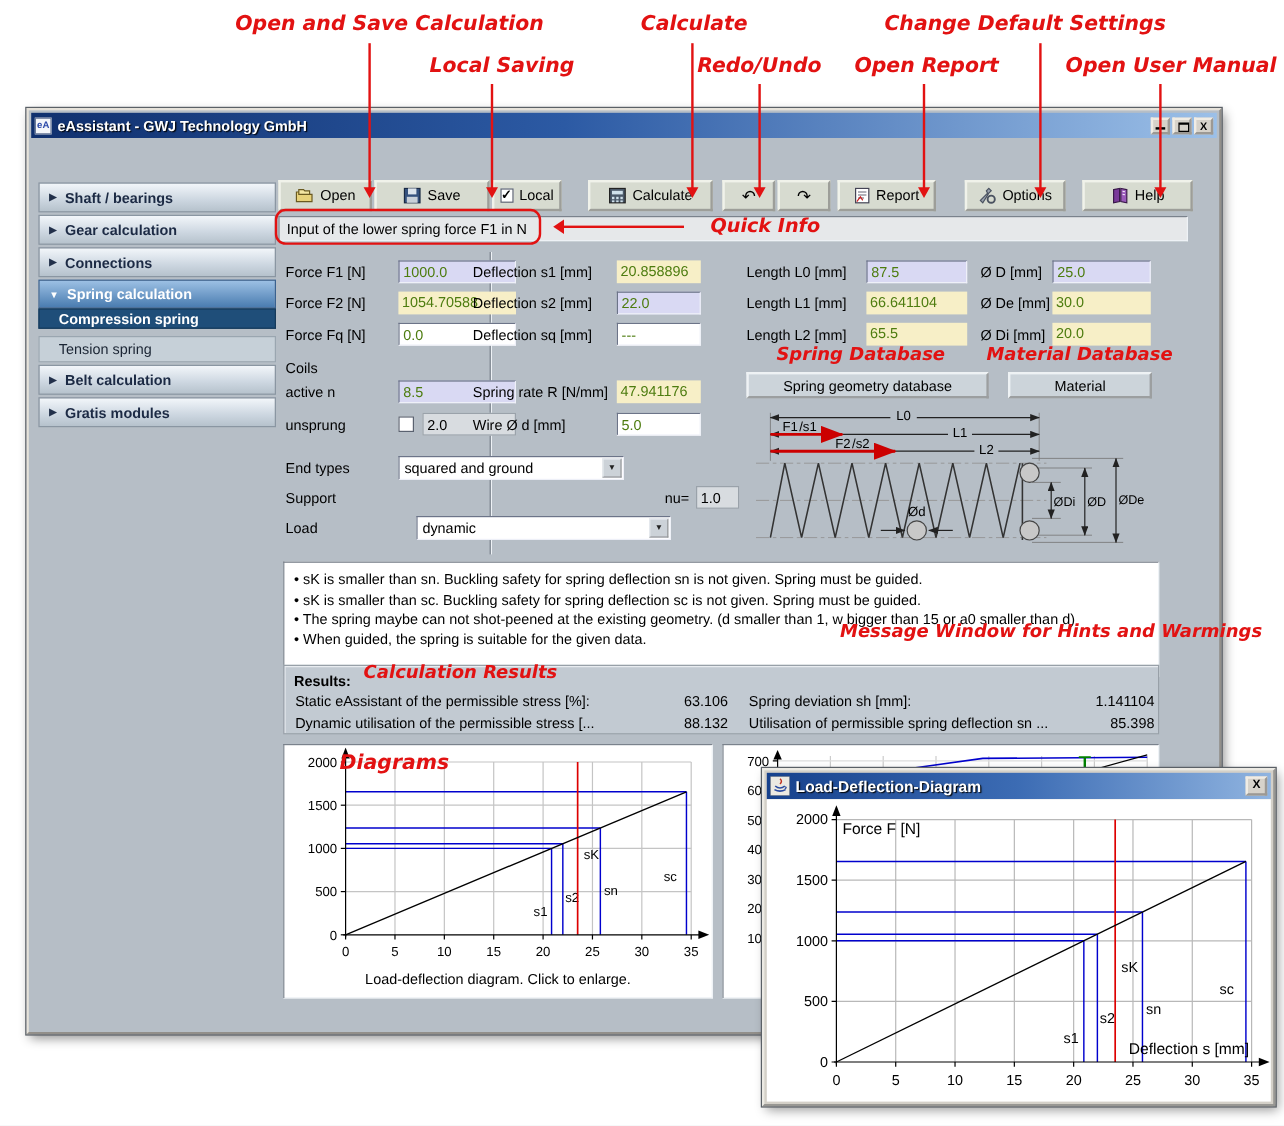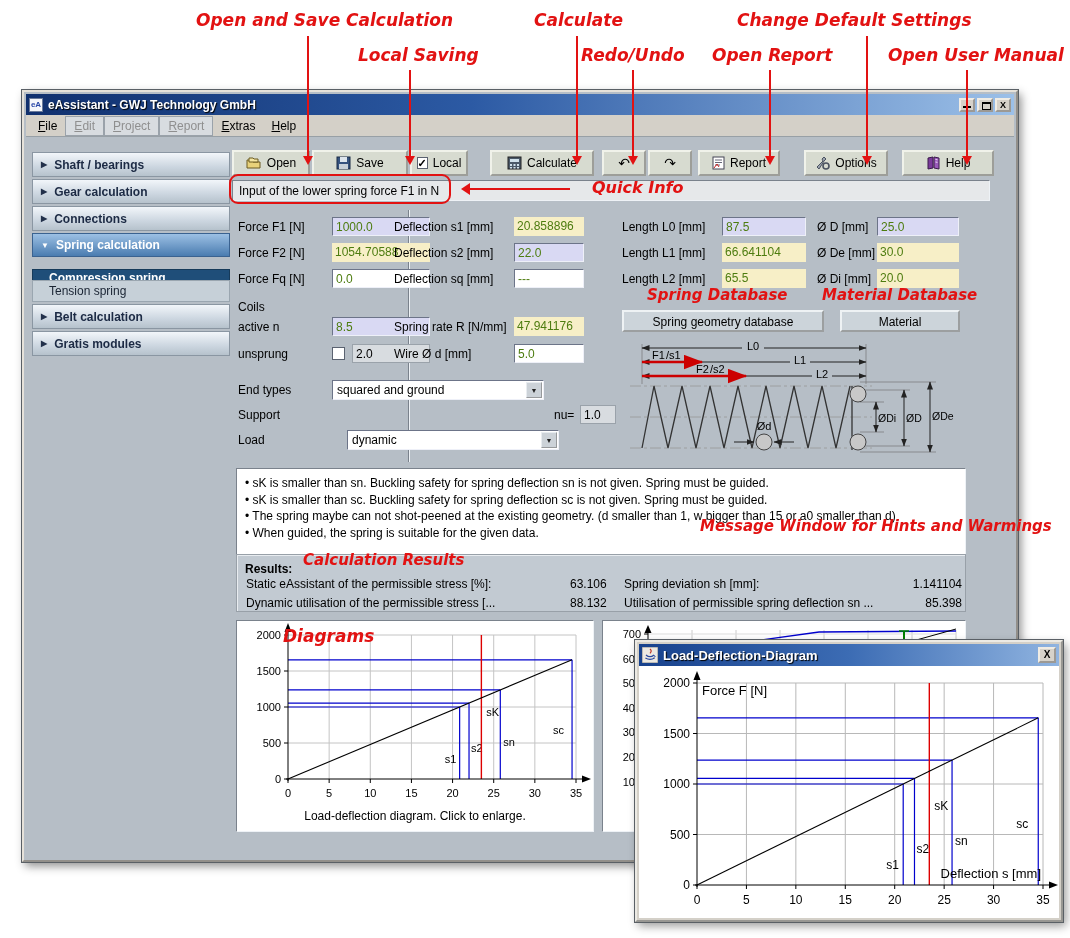--- a/index.html
+++ b/index.html
@@ -122,46 +122,38 @@
       <div class="winbtns">
         <div class="wbtn">
             <span class="minbar"></span>
           </div>
         <div class="wbtn">
             <span class="maxbox"></span>
           </div>
         <div class="wbtn">X</div>
       </div>
     </div>
-    <div id="menubar" class="abs">
-      <span class="menu-item">File</span>
-      <span class="menu-item dis">Edit</span>
-      <span class="menu-item dis">Project</span>
-      <span class="menu-item dis">Report</span>
-      <span class="menu-item">Extras</span>
-      <span class="menu-item">Help</span>
-    </div>
 
     <div class="sb-item" style="top:60px; height:25px;">
       <span class="tri">▶</span>
       <span>Shaft / bearings</span>
       </div>
     <div class="sb-item" style="top:87px; height:25px;">
       <span class="tri">▶</span>
       <span>Gear calculation</span>
       </div>
     <div class="sb-item" style="top:114px; height:25px;">
       <span class="tri">▶</span>
       <span>Connections</span>
       </div>
     <div class="sb-item sb-exp" style="top:141px; height:24px;">
       <span class="tri">▼</span>
       <span>Spring calculation</span>
       </div>
-    <div class="sb-item sb-sel" style="top:165px; height:17px;margin-top:12px;">
+    <div class="sb-item sb-sel" style="top:165px; height:17px;">
       <span>Compression spring</span>
       </div>
     <div class="sb-item sb-child" style="top:188px; height:22px;">
       <span>Tension spring</span>
       </div>
     <div class="sb-item" style="top:212px; height:25px;">
       <span class="tri">▶</span>
       <span>Belt calculation</span>
       </div>
     <div class="sb-item" style="top:239px; height:25px;">
@@ -263,21 +255,21 @@
     <div class="lbl" style="left:370px; top:228px">Spring rate R [N/mm]</div>
     <div class="fld yel" style="left:490px; top:225px; width:70px">47.941176</div>
 
     <div class="lbl" style="left:214px; top:255px">unsprung</div>
     <div class="cb" style="left:308px; top:255px"></div>
     <div class="fld dis" style="left:328px; top:252px; width:78px">2.0</div>
     <div class="lbl" style="left:370px; top:255px">Wire Ø d [mm]</div>
     <div class="fld whi" style="left:490px; top:252px; width:70px">5.0</div>
 
     <div class="lbl" style="left:214px; top:291px">End types</div>
-    <div class="sel" style="left:308px; top:288px; width:212px">
+    <div class="sel" style="left:308px; top:288px; width:188px">
       <span>squared and ground</span>
       <span class="selbtn">▼</span></div>
 
     <div class="lbl" style="left:214px; top:316px">Support</div>
     <div class="lbl" style="left:530px; top:316px">nu=</div>
     <div class="fld dis" style="left:556px; top:313px; width:36px">1.0</div>
 
     <div class="lbl" style="left:214px; top:341px">Load</div>
     <div class="sel" style="left:323px; top:338px; width:212px">
       <span>dynamic</span>

